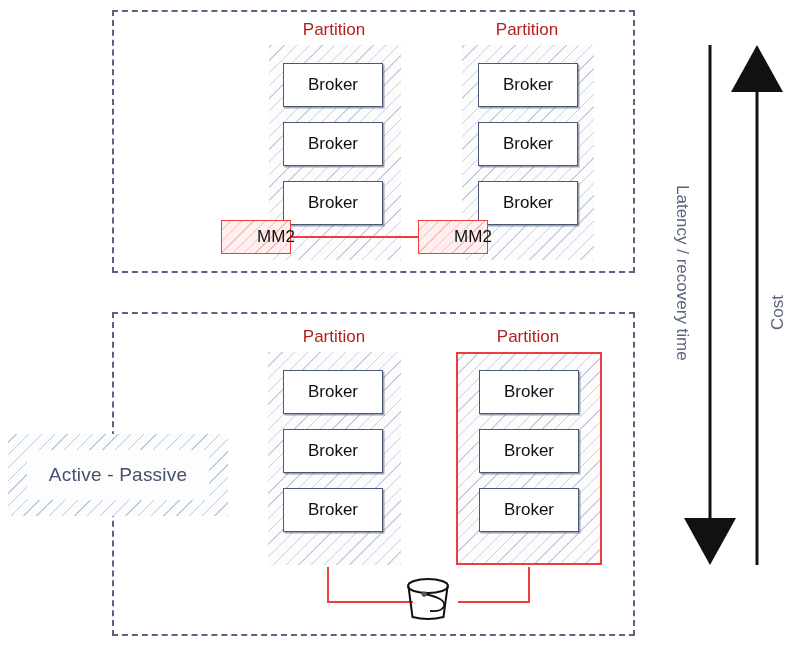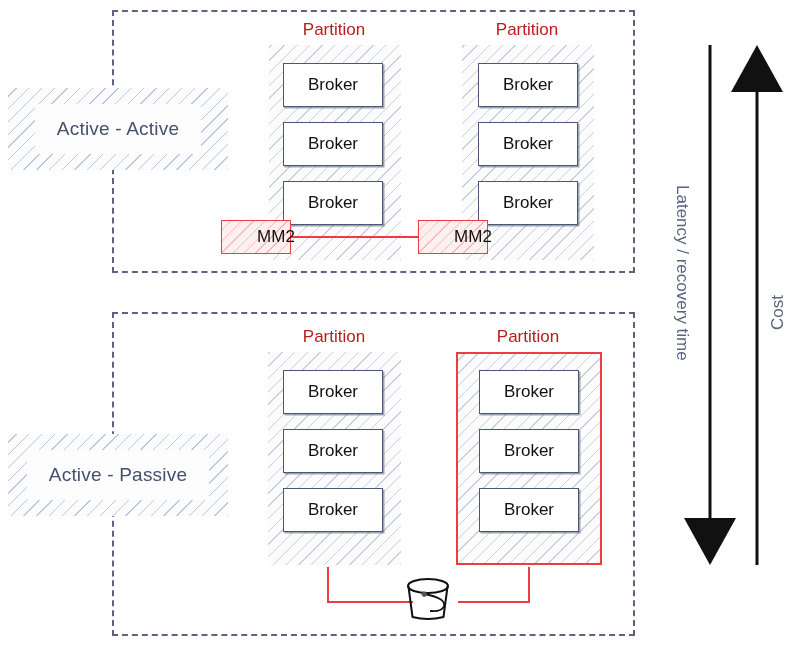--- a/index.html
+++ b/index.html
@@ -139,23 +139,20 @@
     writing-mode: vertical-rl;
   }
 </style>
 </head>
 <body>
 
 <div id="canvas">
 
   <div class="region" style="left:112px; top:10px; width:523px; height:263px;"></div>
 
-  <div class="mode-label" style="left:8px; top:88px; width:220px; height:82px;">
-    <span class="inner">Active - Active</span>
-  </div>
 
   <div class="partition-title" style="left:269px; top:20px; width:130px;">Partition</div>
   <div class="partition" style="left:269px; top:45px; width:132px; height:215px;"></div>
   <div class="broker" style="left:283px; top:63px; width:100px; height:44px;">Broker</div>
   <div class="broker" style="left:283px; top:122px; width:100px; height:44px;">Broker</div>
   <div class="broker" style="left:283px; top:181px; width:100px; height:44px;">Broker</div>
 
   <div class="partition-title" style="left:462px; top:20px; width:130px;">Partition</div>
   <div class="partition" style="left:462px; top:45px; width:132px; height:215px;"></div>
   <div class="broker" style="left:478px; top:63px; width:100px; height:44px;">Broker</div>

